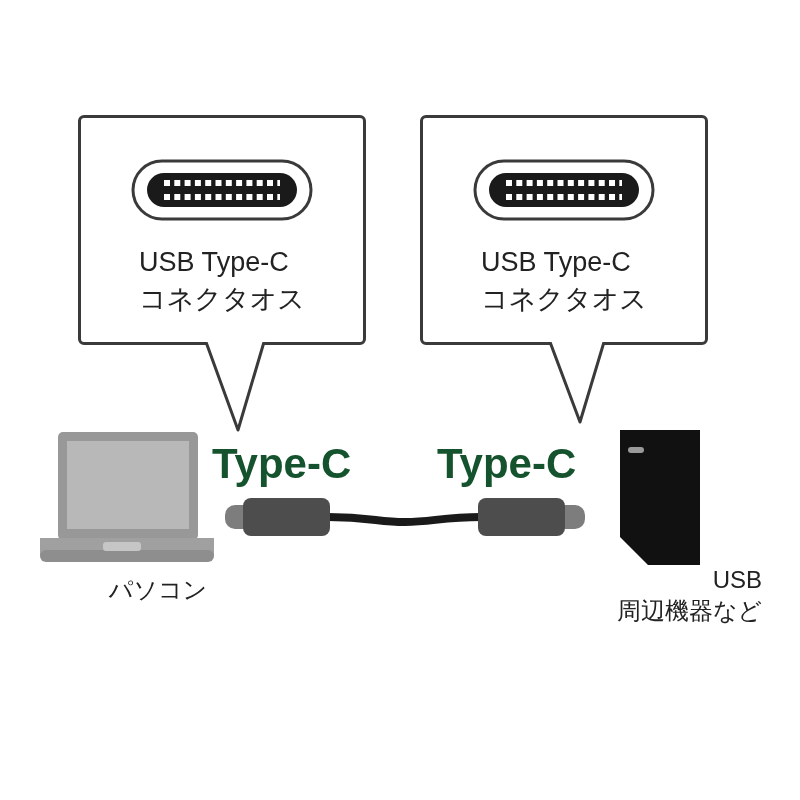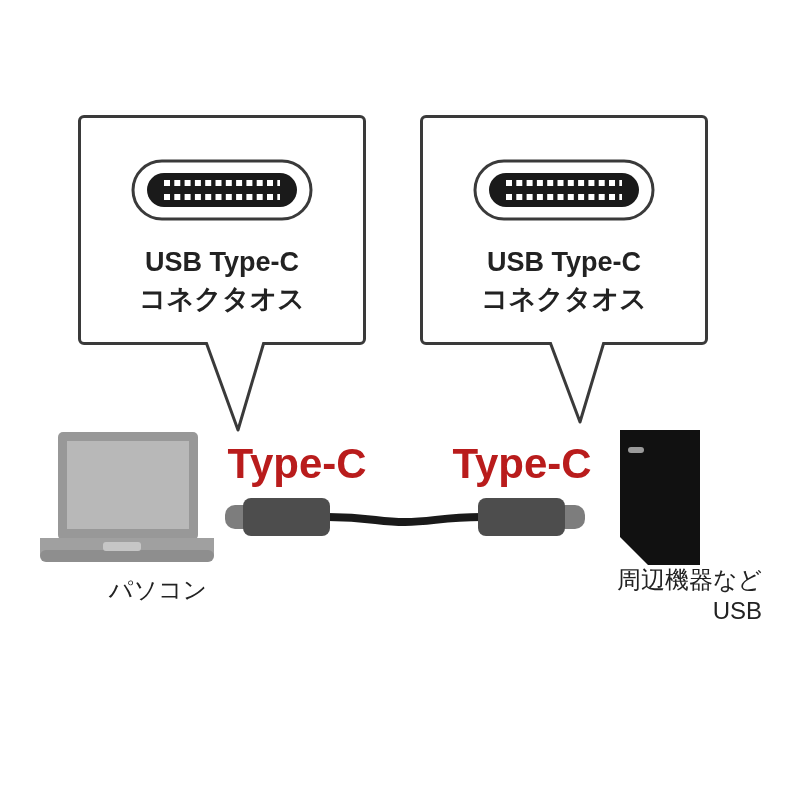--- a/index.html
+++ b/index.html
@@ -6,25 +6,25 @@
   .canvas{
     position:relative;width:800px;height:800px;background:#ffffff;overflow:hidden;
     font-family:"Liberation Sans","DejaVu Sans",sans-serif;color:#222;
   }
   .callout{
     position:absolute;width:288px;height:230px;box-sizing:border-box;
     border:3px solid #3a3a3a;border-radius:6px;background:#fff;
     display:flex;flex-direction:column;align-items:center;
     padding-top:40px;
   }
-  .callout .text{margin-top:22px;text-align:center;font-size:27px;line-height:37px;color:#222;font-weight:bold;}
+  .callout .text{margin-top:22px;font-size:27px;line-height:37px;color:#222;}
   .tail{position:absolute;z-index:5;}
   .biglabel{
-    position:absolute;width:170px;text-align:center;
-    font-size:42px;font-weight:800;color:#b91c1c;letter-spacing:0px;
+    position:absolute;width:170px;text-align:left;
+    font-size:42px;font-weight:800;color:#14532d;letter-spacing:0px;
   }
   .smalllabel{position:absolute;text-align:right;font-size:24px;line-height:31px;color:#222;}
 </style>
 </head>
 <body>
 
 <div class="canvas">
 
   <div class="callout" style="left:78px;top:115px;">
     <svg width="184" height="64" viewBox="0 0 184 64">
@@ -79,17 +79,17 @@
     <polygon points="10,5 90,5 90,140 38,140 10,112" fill="#111111"></polygon>
     <rect x="18" y="22" width="16" height="6" rx="3" fill="#9a9a9a"></rect>
   </svg>
 
   <div class="biglabel" style="left:212px;top:440px;">Type-C</div>
   <div class="biglabel" style="left:437px;top:440px;">Type-C</div>
 
   <div class="smalllabel" style="left:47px;top:574px;width:160px;">パソコン</div>
 
   <div class="smalllabel" style="left:582px;top:564px;width:180px;">
+    <div>USB</div>
     <div>周辺機器など</div>
-    <div>USB</div>
   </div>
 
 </div>
 
 </body></html>

